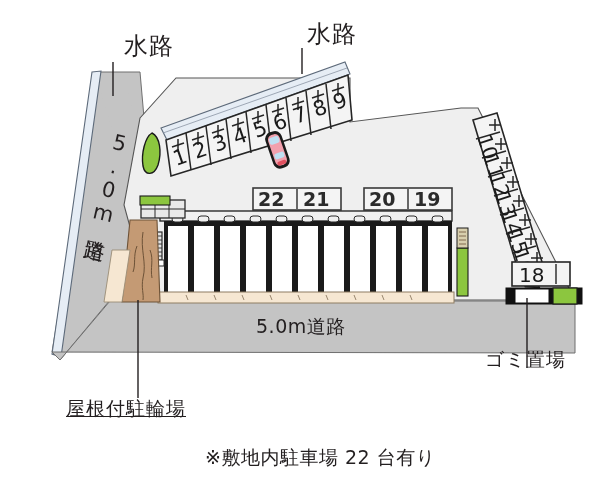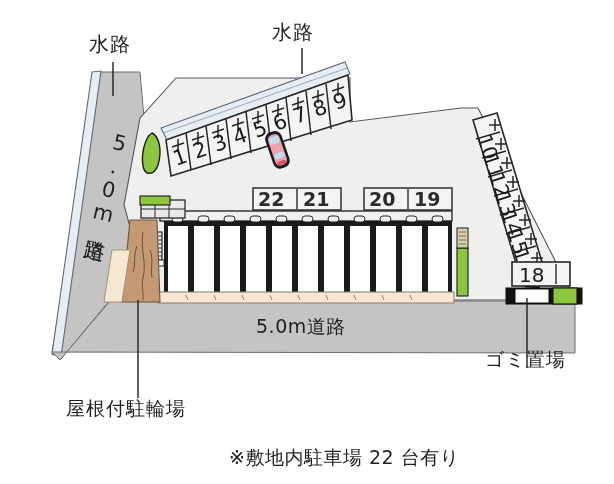--- a/index.html
+++ b/index.html
@@ -20,35 +20,35 @@
   }
   svg.plan { position:absolute; left:0; top:0; width:614px; height:484px; }
 
   .lbl {
     position: absolute;
     color: #231f20;
     white-space: nowrap;
     line-height: 1;
     font-family: "DejaVu Sans", "Liberation Sans", sans-serif;
   }
-  .lbl-suiro { font-size: 20px; letter-spacing: 1px; }
+  .lbl-suiro { font-size: 24px; letter-spacing: 1px; margin-left: 35px; }
   .lbl-road-bottom {
     font-size: 19px; letter-spacing: 0.5px;
   }
   .lbl-road-diag {
     font-size: 21px;
     letter-spacing: 0px;
     writing-mode: vertical-rl;
     text-orientation: upright;
     transform: rotate(13deg);
     transform-origin: 50% 50%;
     line-height: 1.02;
   }
   .lbl-callout { font-size: 19px; letter-spacing: 1px; }
-  .lbl-note { font-size: 19px; letter-spacing: 0.5px; margin-left: 24px; }
+  .lbl-note { font-size: 19px; letter-spacing: 0.5px; }
 
   
   text.stallnum {
     font-family: "DejaVu Sans", "Liberation Sans", sans-serif;
     fill: #1a1a1a;
     font-size: 21px;
   }
   text.stallnum-r {
     font-family: "DejaVu Sans", "Liberation Sans", sans-serif;
     fill: #1a1a1a;
@@ -337,19 +337,19 @@
   </svg>
 
   <div class="lbl lbl-suiro" style="left:89px; top:34px;">水路</div>
 
   <div class="lbl lbl-suiro" style="left:272px; top:22px;">水路</div>
 
   <div class="lbl lbl-road-diag" style="left:100px; top:130px;">5.0m道路</div>
 
   <div class="lbl lbl-road-bottom" style="left:256px; top:317px;">5.0m道路</div>
 
-  <div class="lbl lbl-callout" style="left:66px; top:399px;">屋根付駐輪場</div>
+  <div class="lbl lbl-callout" style="left:66px; top:399px;text-decoration:underline;">屋根付駐輪場</div>
 
   <div class="lbl lbl-callout" style="left:485px; top:350px;">ゴミ置場</div>
 
   <div class="lbl lbl-note" style="left:205px; top:448px;">※敷地内駐車場 22 台有り</div>
 
 </div>
 
 </body></html>

